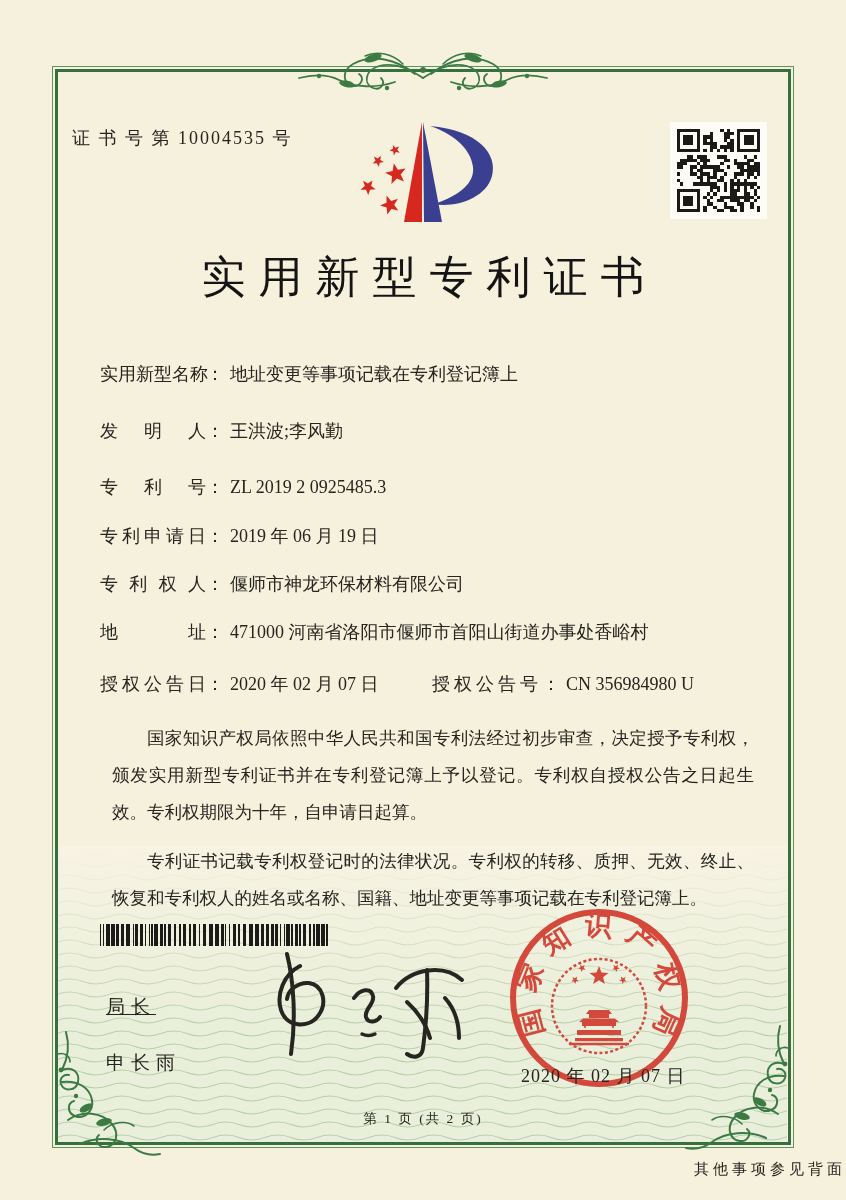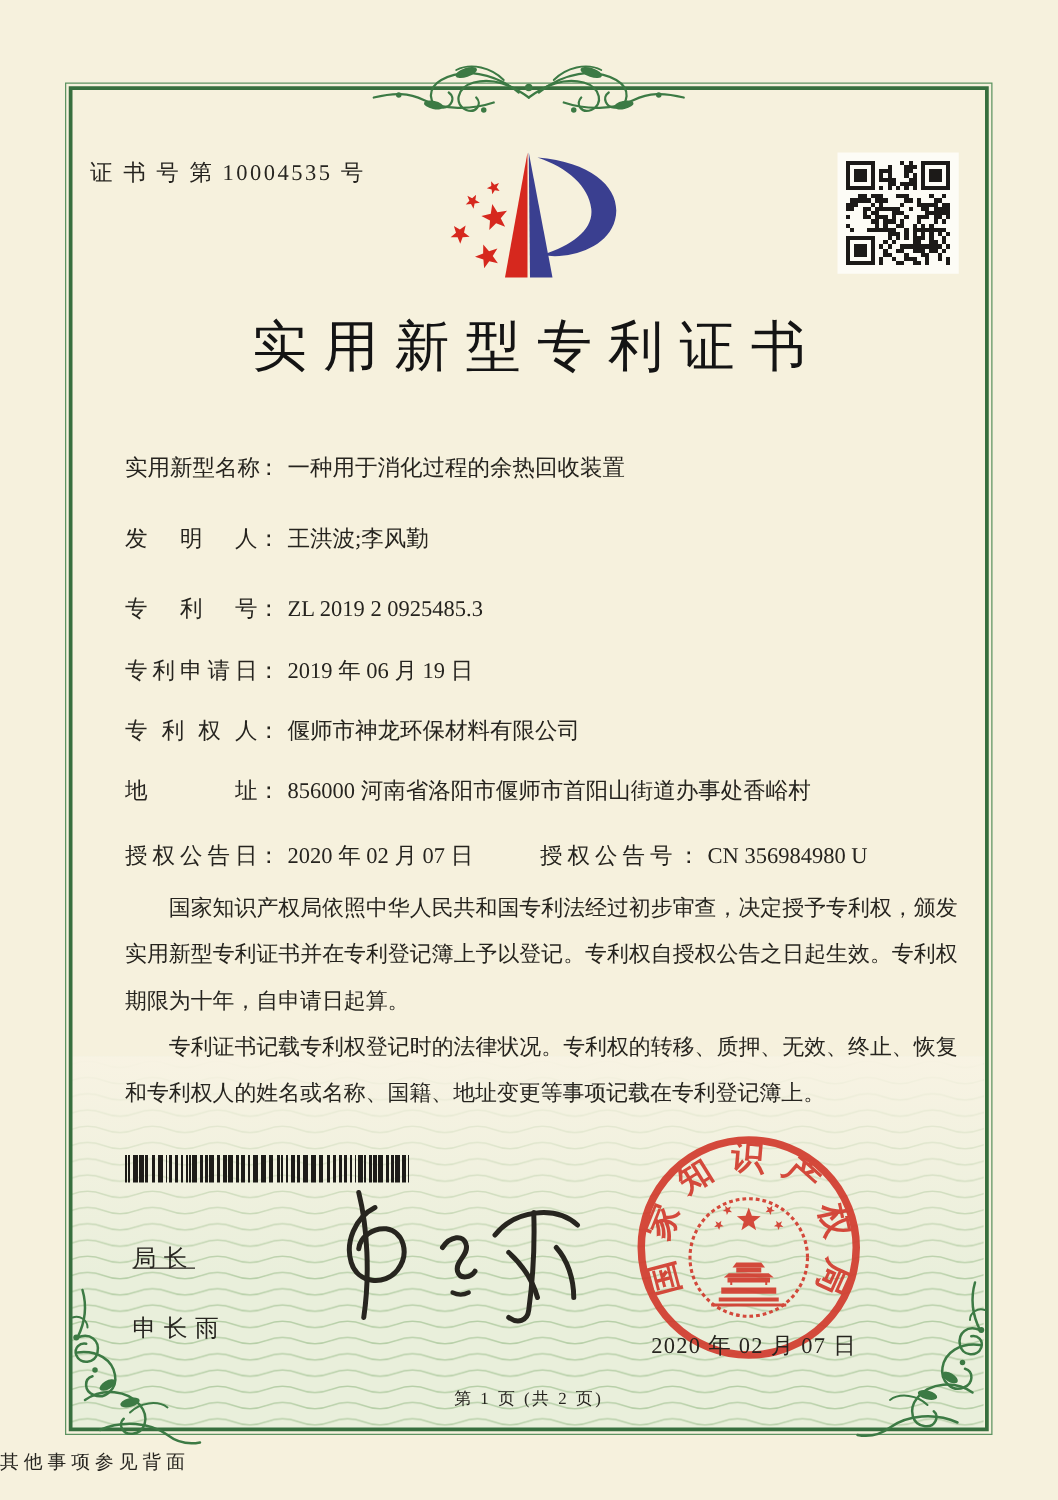--- a/index.html
+++ b/index.html
@@ -27,31 +27,31 @@
   .fields{position:absolute;left:100px;top:0;width:670px;z-index:3;font-size:18px;}
   .field-row{position:absolute;left:0;white-space:nowrap;}
   .field-label{display:inline-block;width:106px;text-align:justify;text-align-last:justify;}
   .field-colon{display:inline-block;margin-right:6px;}
   .r1{top:362px}.r2{top:419px}.r3{top:475px}.r4{top:524px}.r5{top:572px}.r6{top:620px}.r7{top:672px}
   .grant-no{position:absolute;left:332px;top:0;white-space:nowrap;}
   .grant-label{letter-spacing:4px;font-family:Liberation Serif, serif;}
   
   .body-text{position:absolute;left:100px;top:708px;width:666px;z-index:3;
     font-size:17.5px;line-height:37px;text-align:justify;}
-  .body-text p{margin:0;text-indent:2em;}
+  .body-text p{margin:12px;text-indent:2em;}
   
   .barcode{position:absolute;left:100px;top:924px;z-index:3;}
   .director-title{position:absolute;left:106px;top:994px;font-size:19px;letter-spacing:6px;z-index:3;text-decoration:underline;}
   .director-name{position:absolute;left:106px;top:1050px;font-size:19px;letter-spacing:6px;z-index:3;}
   .signature{position:absolute;left:212px;top:942px;width:274px;height:128px;z-index:4;}
   .seal{position:absolute;left:504px;top:903px;width:190px;height:190px;z-index:3;opacity:.92;}
   .seal-date{position:absolute;left:521px;top:1064px;font-size:18px;letter-spacing:1px;z-index:4;}
   .page-footer{position:absolute;left:0;top:1110px;width:846px;text-align:center;
     font-size:13.5px;letter-spacing:2px;z-index:3;}
-  .back-note{position:absolute;left:0;top:1160px;width:846px;text-align:left;
+  .back-note{position:absolute;left:0;top:1160px;width:846px;text-align:right;
     font-size:15px;letter-spacing:4px;z-index:3;}
   .ornament{position:absolute;left:294px;top:30px;width:258px;height:66px;z-index:3;}
   .flourish-l{position:absolute;left:46px;top:1022px;width:118px;height:136px;z-index:4;}
   .flourish-r{position:absolute;left:682px;top:1016px;width:118px;height:136px;z-index:4;}
 </style>
 </head>
 <body>
 
 <svg width="0" height="0" style="position:absolute" aria-hidden="true">
   <defs>
@@ -451,36 +451,36 @@
     <rect x="19" y="22" width="1" height="1" fill="#1c1a18"></rect>
     <rect x="20" y="22" width="1" height="1" fill="#1c1a18"></rect>
     <rect x="21" y="22" width="1" height="1" fill="#1c1a18"></rect>
     <rect x="22" y="22" width="1" height="1" fill="#1c1a18"></rect>
   </svg>
 
 <div class="title">实用新型专利证书</div>
 
 <div class="fields">
   <div class="field-row r1">
-    <span class="field-label">实用新型名称</span><span class="field-colon">：</span><span>一种用于消化过程的余热回收装置</span>
+    <span class="field-label">实用新型名称</span><span class="field-colon">：</span><span>地址变更等事项记载在专利登记簿上</span>
   </div>
   <div class="field-row r2">
     <span class="field-label">发明人</span><span class="field-colon">：</span><span>王洪波;李风勤</span>
   </div>
   <div class="field-row r3">
     <span class="field-label">专利号</span><span class="field-colon">：</span><span>ZL 2019 2 0925485.3</span>
   </div>
   <div class="field-row r4">
     <span class="field-label">专利申请日</span><span class="field-colon">：</span><span>2019 年 06 月 19 日</span>
   </div>
   <div class="field-row r5">
     <span class="field-label">专利权人</span><span class="field-colon">：</span><span>偃师市神龙环保材料有限公司</span>
   </div>
   <div class="field-row r6">
-    <span class="field-label">地址</span><span class="field-colon">：</span><span>856000 河南省洛阳市偃师市首阳山街道办事处香峪村</span>
+    <span class="field-label">地址</span><span class="field-colon">：</span><span>471000 河南省洛阳市偃师市首阳山街道办事处香峪村</span>
   </div>
   <div class="field-row r7">
     <span class="field-label">授权公告日</span><span class="field-colon">：</span><span>2020 年 02 月 07 日</span>
     <span class="grant-no">
       <span class="grant-label">授权公告号</span><span class="field-colon">：</span><span>CN 356984980 U</span>
     </span>
   </div>
 </div>
 
 <div class="body-text">

